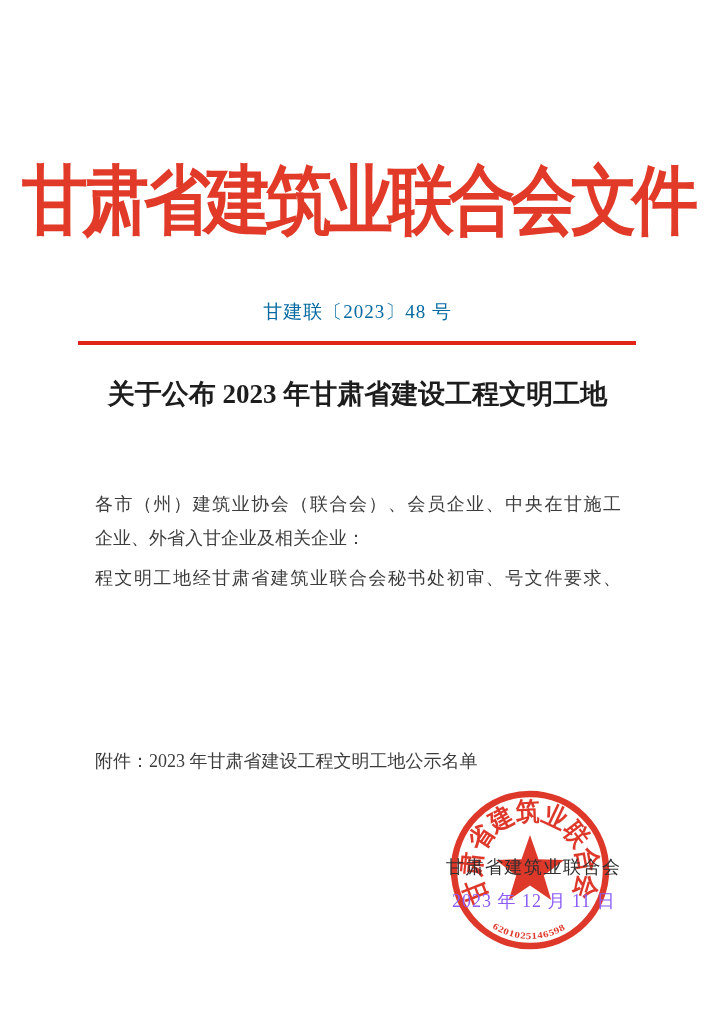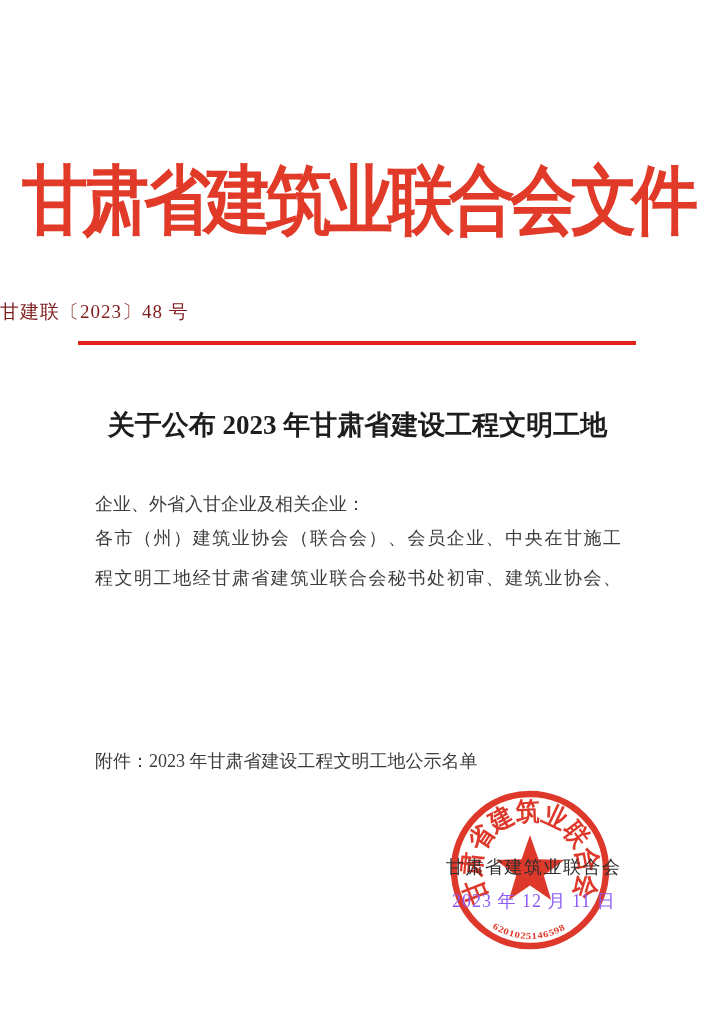--- a/index.html
+++ b/index.html
@@ -11,30 +11,30 @@
   }
   .org-title {
     position:absolute; top:163px; left:50%;
     transform:translateX(-50%) scaleY(1.14); transform-origin:center top;
     margin:0; white-space:nowrap; line-height:1;
     font-size:66px; font-weight:bold; letter-spacing:-5px;
     color:#e13a28;
   }
   .doc-number {
     position:absolute; top:299px; left:0; width:100%;
-    font-size:19px; color:#7f1d1d; letter-spacing:1px;
+    text-align:center; font-size:19px; color:#0369a1; letter-spacing:1px;
   }
   .red-rule {
     position:absolute; top:341px; left:78px; width:558px; height:4px;
     background:#e02518;
   }
   .doc-title {
     position:absolute; top:374px; left:0; width:100%;
     text-align:center; font-size:27px; font-weight:bold;
-    line-height:41px; color:#1d1d1d;margin-top:31px;
+    line-height:41px; color:#1d1d1d;
   }
   .body-block {
     position:absolute; left:95px; width:526px;
     font-size:18px; line-height:33.5px; color:#3c3c3c;
   }
   .salutation { top:488px; }
   .paragraph  { top:562px; }
   .attachment { top:745px;font-family:Liberation Serif, serif; }
   .bline { white-space:nowrap; }
   .bline.stretch { white-space:normal; text-align:justify; text-align-last:justify; }
@@ -62,26 +62,26 @@
 
   <div class="doc-number">甘建联〔2023〕48 号</div>
 
   <div class="red-rule"></div>
 
   <div class="doc-title">
     <div>关于公布 2023 年甘肃省建设工程文明工地</div>
   </div>
 
   <div class="body-block salutation">
+    <div class="bline stretch">各市（州）建筑业协会（联合会）、会员企业、中央在甘施工</div>
     <div class="bline">企业、外省入甘企业及相关企业：</div>
-    <div class="bline stretch">各市（州）建筑业协会（联合会）、会员企业、中央在甘施工</div>
   </div>
 
   <div class="body-block paragraph">
-    <div class="bline stretch">程文明工地经甘肃省建筑业联合会秘书处初审、建筑业协会、</div>
+    <div class="bline stretch">程文明工地经甘肃省建筑业联合会秘书处初审、号文件要求、</div>
   </div>
 
   <div class="body-block attachment">附件：2023 年甘肃省建设工程文明工地公示名单</div>
 
   <svg class="seal" viewBox="0 0 170 170" xmlns="http://www.w3.org/2000/svg">
     <defs>
       <path id="sealArc" d="M 44.0 113.7 A 50 50 0 1 1 126.0 113.7" fill="none"></path>
       <path id="sealNumArc" d="M 45.4 141.5 A 69 69 0 0 0 124.6 141.5" fill="none"></path>
     </defs>
     <circle cx="85" cy="85" r="76" fill="none" stroke="#dc2a1c" stroke-width="6.5"></circle>

